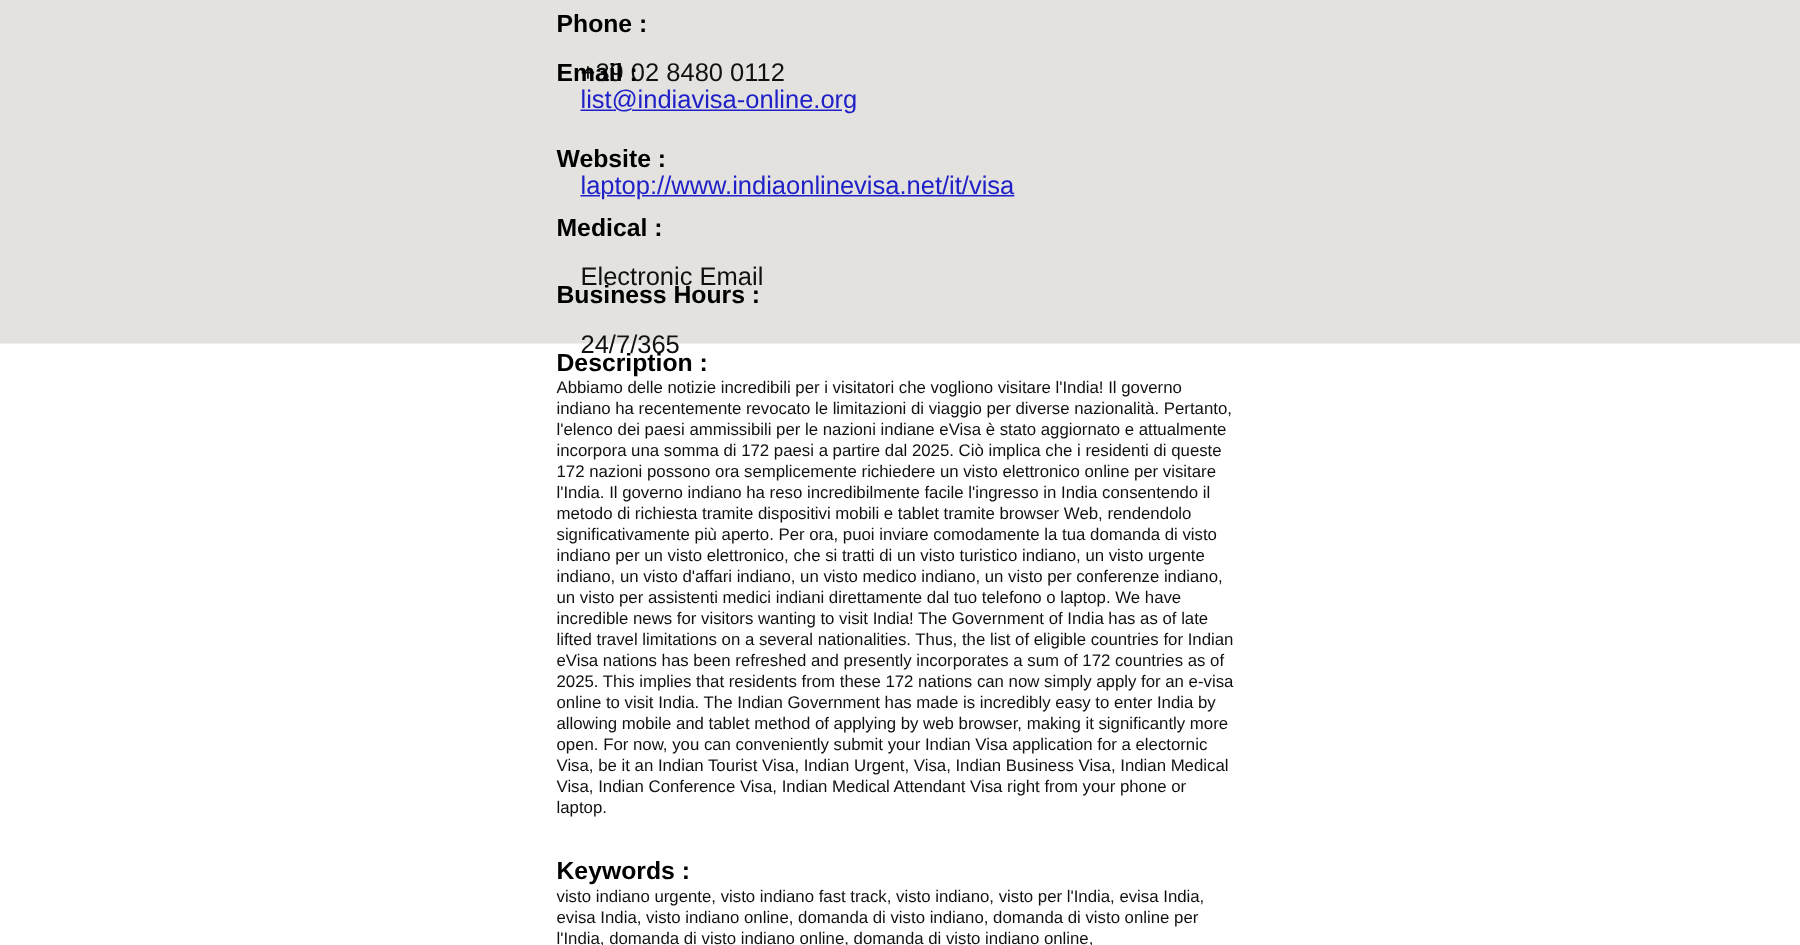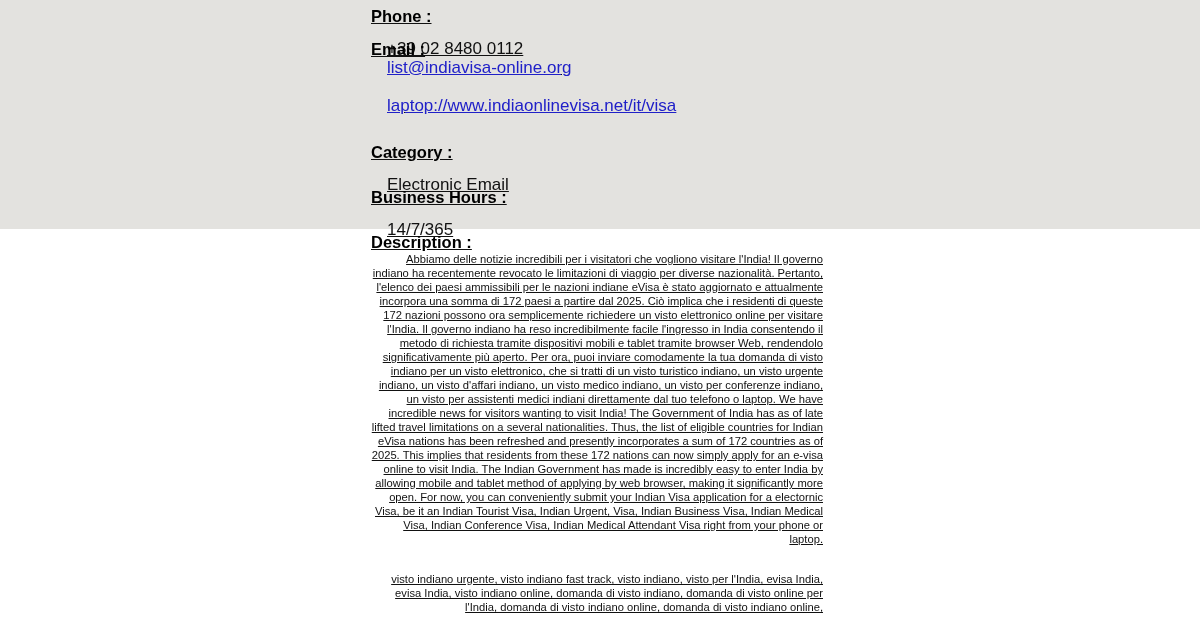--- a/index.html
+++ b/index.html
@@ -14,76 +14,78 @@
     width: 100%;
     height: 229px;
     position: absolute; top: 0; left: 0;
   }
   .col {
     position: absolute;
     left: 371px;
     top: 0;
     width: 452px;
   }
-  .field { margin: 0; text-decoration: underline; }
+  .field { margin: 0; }
   .field h3 {
     margin: 0;
     font-size: 16.5px;
     font-weight: bold;
     line-height: 19px;
     color: #000;
   }
   .field .val {
     font-size: 17px;
     line-height: 14px;
     margin: 16px;
   }
   .field a.val { color: #1a0dab; text-decoration: underline; color: #2020c8; }
   .f-phone { position: absolute; top: 7px; }
   .f-email { position: absolute; top: 40px; }
   .f-website { position: absolute; top: 97px; }
   .f-category { position: absolute; top: 143px; }
   .f-hours { position: absolute; top: 188px; }
   .f-desc { position: absolute; top: 233px; width: 452px; }
   .f-keywords { position: absolute; top: 572px; width: 452px; }
-  .para { font-size: 11.2px; line-height: 14px; margin: 0; text-align: right; }
+  .para { font-size: 11.2px; line-height: 14px; margin: 0; }
 </style>
 </head>
 <body>
 
 <div class="band"></div>
 
 <div class="col">
 
   <div class="field f-phone">
     <h3>Phone :</h3>
     <p class="val">+39 02 8480 0112</p>
   </div>
 
   <div class="field f-email">
     <h3>Email :</h3>
     <a class="val" href="#">list@indiavisa-online.org</a>
   </div>
 
   <div class="field f-website">
+    <h3>Website :</h3>
     <a class="val" href="#">laptop://www.indiaonlinevisa.net/it/visa</a>
   </div>
 
   <div class="field f-category">
-    <h3>Category :</h3>
+    <h3>Medical :</h3>
     <p class="val">Electronic Email</p>
   </div>
 
   <div class="field f-hours">
     <h3>Business Hours :</h3>
-    <p class="val">14/7/365</p>
+    <p class="val">24/7/365</p>
   </div>
 
   <div class="field f-desc">
     <h3>Description :</h3>
     <p class="para">Abbiamo delle notizie incredibili per i visitatori che vogliono visitare l'India! Il governo indiano ha recentemente revocato le limitazioni di viaggio per diverse nazionalità. Pertanto, l'elenco dei paesi ammissibili per le nazioni indiane eVisa è stato aggiornato e attualmente incorpora una somma di 172 paesi a partire dal 2025. Ciò implica che i residenti di queste 172 nazioni possono ora semplicemente richiedere un visto elettronico online per visitare l'India. Il governo indiano ha reso incredibilmente facile l'ingresso in India consentendo il metodo di richiesta tramite dispositivi mobili e tablet tramite browser Web, rendendolo significativamente più aperto. Per ora, puoi inviare comodamente la tua domanda di visto indiano per un visto elettronico, che si tratti di un visto turistico indiano, un visto urgente indiano, un visto d'affari indiano, un visto medico indiano, un visto per conferenze indiano, un visto per assistenti medici indiani direttamente dal tuo telefono o laptop.  We have incredible news for visitors wanting to visit India! The Government of India has as of late lifted travel limitations on a several nationalities. Thus, the list of eligible countries for Indian eVisa  nations has been refreshed and presently incorporates a sum of 172 countries as of 2025. This implies that residents from these 172 nations can now simply apply for an e-visa online to visit India. The Indian Government has made is incredibly easy to enter India by allowing mobile and tablet method of applying by web browser, making it significantly more open. For now, you can conveniently submit your Indian Visa application for a electornic Visa, be it an Indian Tourist Visa, Indian Urgent, Visa, Indian Business Visa, Indian Medical Visa, Indian Conference Visa, Indian Medical Attendant Visa right from your phone or laptop.</p>
   </div>
 
   <div class="field f-keywords">
+    <h3>Keywords :</h3>
     <p class="para">visto indiano urgente, visto indiano fast track, visto indiano, visto per l'India, evisa India, evisa India, visto indiano online, domanda di visto indiano, domanda di visto online per l'India, domanda di visto indiano online, domanda di visto indiano online,</p>
   </div>
 
 </div>
 
 </body></html>

